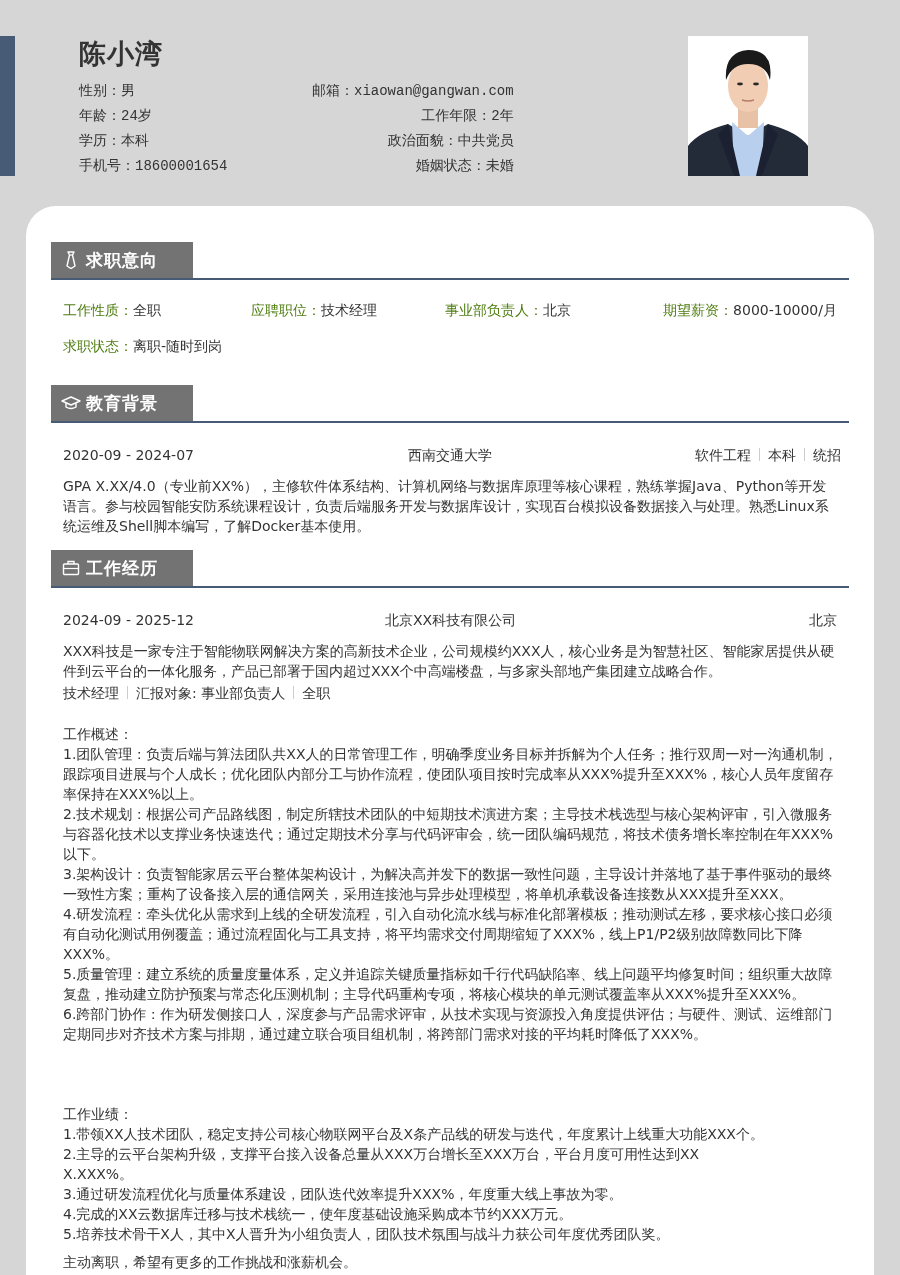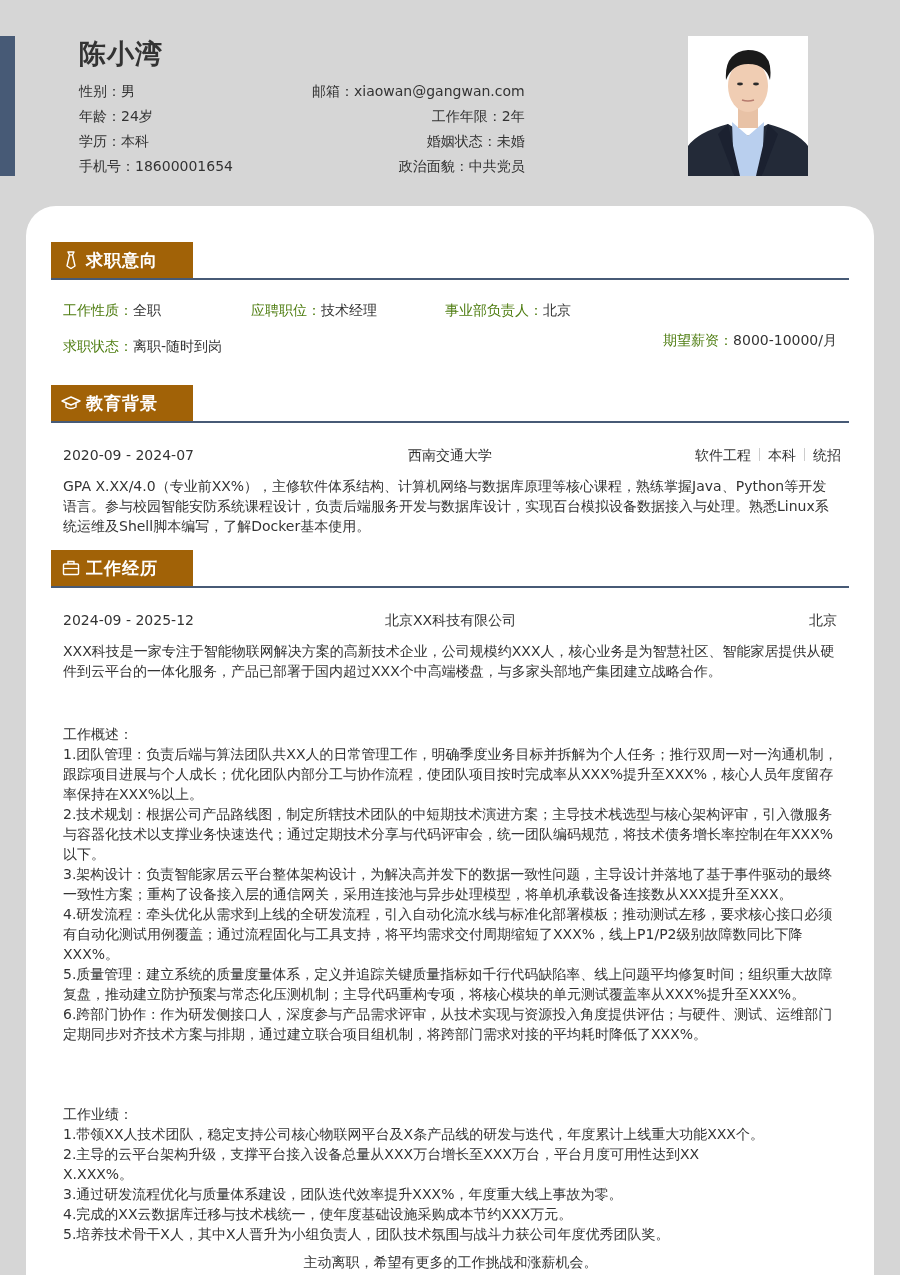--- a/index.html
+++ b/index.html
@@ -5,30 +5,30 @@
   html, body { margin: 0; padding: 0; }
   body {
     width: 900px; height: 1275px; overflow: hidden;
     background: #d6d6d6;
     font-family: "DejaVu Sans", "Liberation Sans", sans-serif;
     color: #333;
     position: relative;
   }
   .accent-bar { position: absolute; left: 0; top: 36px; width: 15px; height: 140px; background: #475a76; }
   .name { position: absolute; left: 79px; top: 36px; font-size: 27px; font-weight: bold; color: #333; letter-spacing: 1px; }
-  .info { position: absolute; font-size: 14px; color: #333; line-height: 25px; }
+  .info { position: absolute; font-size: 14px; color: #333; line-height: 25px; font-family: Liberation Mono, monospace; }
   .info-left { left: 79px; top: 79px; }
   .info-right { left: 312px; top: 79px; text-align: right; }
   .info-row { height: 25px; white-space: nowrap; }
   .photo { position: absolute; left: 688px; top: 36px; width: 120px; height: 140px; background: #fff; overflow: hidden; }
 
   .card { position: absolute; left: 26px; top: 206px; width: 848px; height: 1100px; background: #fff; border-radius: 30px; }
   .section { position: absolute; left: 25px; width: 798px; }
   .sec-head { position: relative; height: 36px; border-bottom: 2px solid #475a76; }
-  .sec-tab { position: absolute; left: 0; top: 0; width: 142px; height: 36px; background: #a16207; color: #fff; display: flex; align-items: center; }
+  .sec-tab { position: absolute; left: 0; top: 0; width: 142px; height: 36px; background: #737373; color: #fff; display: flex; align-items: center; }
   .sec-icon { width: 22px; height: 22px; margin-left: 9px; display: flex; align-items: center; justify-content: center; }
   .sec-title { font-size: 17px; font-weight: bold; margin-left: 4px; letter-spacing: 1px; }
   .row { position: absolute; font-size: 14px; color: #333; white-space: nowrap; }
   .lbl { color: #4d7c0f; }
   .sep { display: inline-block; width: 1px; height: 13px; background: #ccc; margin: 0 8px; vertical-align: -1px; }
   .para { position: absolute; left: 12px; width: 775px; font-size: 14px; line-height: 20px; color: #333; }
 </style>
 </head>
 <body>
 
@@ -38,22 +38,22 @@
 <div class="info info-left">
   <div class="info-row"><span>性别：</span><span>男</span></div>
   <div class="info-row"><span>年龄：</span><span>24岁</span></div>
   <div class="info-row"><span>学历：</span><span>本科</span></div>
   <div class="info-row"><span>手机号：</span><span>18600001654</span></div>
 </div>
 
 <div class="info info-right">
   <div class="info-row"><span>邮箱：</span><span>xiaowan@gangwan.com</span></div>
   <div class="info-row"><span>工作年限：</span><span>2年</span></div>
+  <div class="info-row"><span>政治面貌：</span><span>中共党员</span></div>
   <div class="info-row"><span>婚姻状态：</span><span>未婚</span></div>
-  <div class="info-row"><span>政治面貌：</span><span>中共党员</span></div>
 </div>
 
 <div class="photo">
   <svg width="120" height="140" viewBox="0 0 120 140">
     <rect width="120" height="140" fill="#ffffff"></rect>
 
     <path d="M0 110 Q10 96 40 88 L60 100 L80 88 Q110 96 120 110 L120 140 L0 140 Z" fill="#232a38"></path>
 
     <path d="M44 86 L60 100 L76 86 L74 140 L46 140 Z" fill="#b9cfee"></path>
 
@@ -83,21 +83,21 @@
               <path d="M4 1 L10 1 L8.5 4 L11 15 L7 17.5 L3 15 L5.5 4 Z" fill="none" stroke="#fff" stroke-width="1.4" stroke-linejoin="round"></path>
               <line x1="5.5" y1="4" x2="8.5" y2="4" stroke="#fff" stroke-width="1.2"></line>
             </svg>
         </span>
         <span class="sec-title">求职意向</span>
       </div>
     </div>
     <div class="row" style="left:12px; top:60px;"><span class="lbl">工作性质：</span><span>全职</span></div>
     <div class="row" style="left:200px; top:60px;"><span class="lbl">应聘职位：</span><span>技术经理</span></div>
     <div class="row" style="left:394px; top:60px;"><span class="lbl">事业部负责人：</span><span>北京</span></div>
-    <div class="row" style="right:12px; top:60px;margin-top:30px;"><span class="lbl">期望薪资：</span><span>8000-10000/月</span></div>
+    <div class="row" style="right:12px; top:60px;"><span class="lbl">期望薪资：</span><span>8000-10000/月</span></div>
     <div class="row" style="left:12px; top:96px;"><span class="lbl">求职状态：</span><span>离职-随时到岗</span></div>
   </div>
 
   <div class="section" style="top:179px;">
     <div class="sec-head">
       <div class="sec-tab">
         <span class="sec-icon">
           <svg width="20" height="16" viewBox="0 0 20 16">
               <path d="M1 6 L10 2 L19 6 L10 10 Z" fill="none" stroke="#fff" stroke-width="1.4" stroke-linejoin="round"></path>
               <path d="M5 8 L5 12 Q10 15 15 12 L15 8" fill="none" stroke="#fff" stroke-width="1.4"></path>
@@ -124,35 +124,38 @@
               <line x1="1.5" y1="8.5" x2="16.5" y2="8.5" stroke="#fff" stroke-width="1.2"></line>
             </svg>
         </span>
         <span class="sec-title">工作经历</span>
       </div>
     </div>
     <div class="row" style="left:12px; top:62px;">2024-09 - 2025-12</div>
     <div class="row" style="left:334px; top:62px;">北京XX科技有限公司</div>
     <div class="row" style="right:12px; top:62px;">北京</div>
     <div class="para" style="top:91px;">XXX科技是一家专注于智能物联网解决方案的高新技术企业，公司规模约XXX人，核心业务是为智慧社区、智能家居提供从硬件到云平台的一体化服务，产品已部署于国内超过XXX个中高端楼盘，与多家头部地产集团建立战略合作。</div>
+    <div class="row" style="left:12px; top:135px;">
+      <span>技术经理</span><span class="sep"></span><span>汇报对象: 事业部负责人</span><span class="sep"></span><span>全职</span>
+    </div>
 
     <div class="para" style="top:174px;">
       <div>工作概述：</div>
       <div>1.团队管理：负责后端与算法团队共XX人的日常管理工作，明确季度业务目标并拆解为个人任务；推行双周一对一沟通机制，跟踪项目进展与个人成长；优化团队内部分工与协作流程，使团队项目按时完成率从XXX%提升至XXX%，核心人员年度留存率保持在XXX%以上。</div>
       <div>2.技术规划：根据公司产品路线图，制定所辖技术团队的中短期技术演进方案；主导技术栈选型与核心架构评审，引入微服务与容器化技术以支撑业务快速迭代；通过定期技术分享与代码评审会，统一团队编码规范，将技术债务增长率控制在年XXX%以下。</div>
       <div>3.架构设计：负责智能家居云平台整体架构设计，为解决高并发下的数据一致性问题，主导设计并落地了基于事件驱动的最终一致性方案；重构了设备接入层的通信网关，采用连接池与异步处理模型，将单机承载设备连接数从XXX提升至XXX。</div>
       <div>4.研发流程：牵头优化从需求到上线的全研发流程，引入自动化流水线与标准化部署模板；推动测试左移，要求核心接口必须有自动化测试用例覆盖；通过流程固化与工具支持，将平均需求交付周期缩短了XXX%，线上P1/P2级别故障数同比下降XXX%。</div>
       <div>5.质量管理：建立系统的质量度量体系，定义并追踪关键质量指标如千行代码缺陷率、线上问题平均修复时间；组织重大故障复盘，推动建立防护预案与常态化压测机制；主导代码重构专项，将核心模块的单元测试覆盖率从XXX%提升至XXX%。</div>
       <div>6.跨部门协作：作为研发侧接口人，深度参与产品需求评审，从技术实现与资源投入角度提供评估；与硬件、测试、运维部门定期同步对齐技术方案与排期，通过建立联合项目组机制，将跨部门需求对接的平均耗时降低了XXX%。</div>
     </div>
 
     <div class="para" style="top:554px;">
       <div>工作业绩：</div>
       <div>1.带领XX人技术团队，稳定支持公司核心物联网平台及X条产品线的研发与迭代，年度累计上线重大功能XXX个。</div>
       <div style="white-space:pre-line;">2.主导的云平台架构升级，支撑平台接入设备总量从XXX万台增长至XXX万台，平台月度可用性达到XX
 X.XXX%。</div>
       <div>3.通过研发流程优化与质量体系建设，团队迭代效率提升XXX%，年度重大线上事故为零。</div>
       <div>4.完成的XX云数据库迁移与技术栈统一，使年度基础设施采购成本节约XXX万元。</div>
       <div>5.培养技术骨干X人，其中X人晋升为小组负责人，团队技术氛围与战斗力获公司年度优秀团队奖。</div>
-      <div style="margin-top:8px;text-align:center;">主动离职，希望有更多的工作挑战和涨薪机会。</div>
+      <div style="margin-top:8px;">主动离职，希望有更多的工作挑战和涨薪机会。</div>
     </div>
   </div>
 </div>
 
 </body></html>

